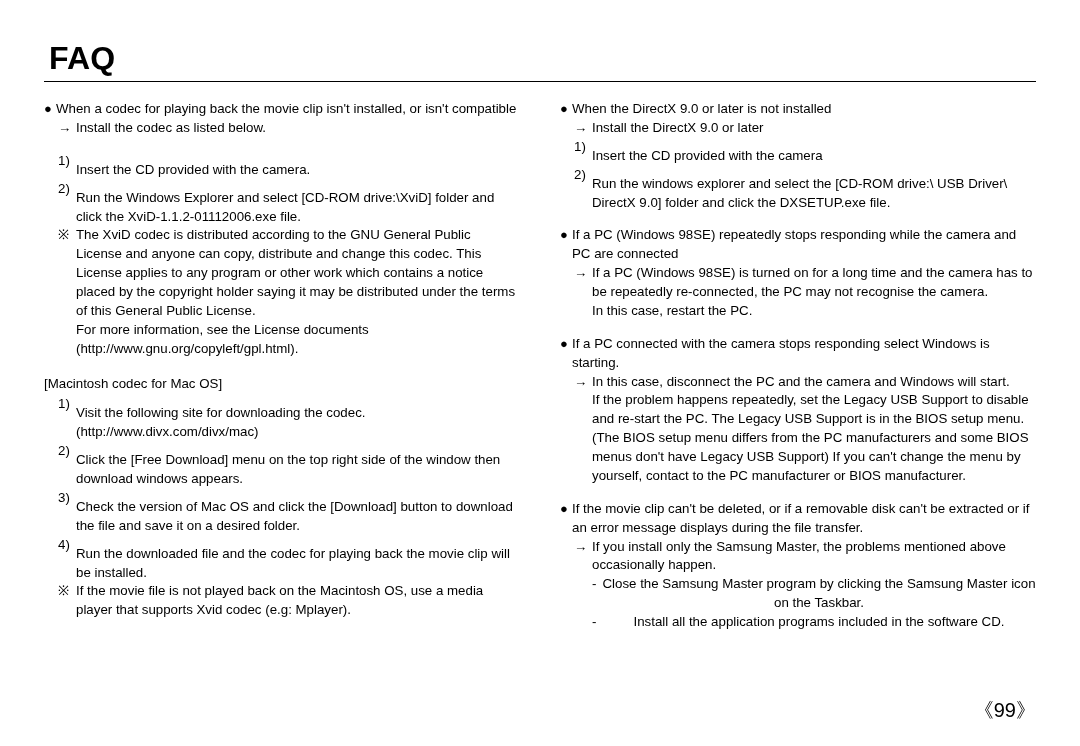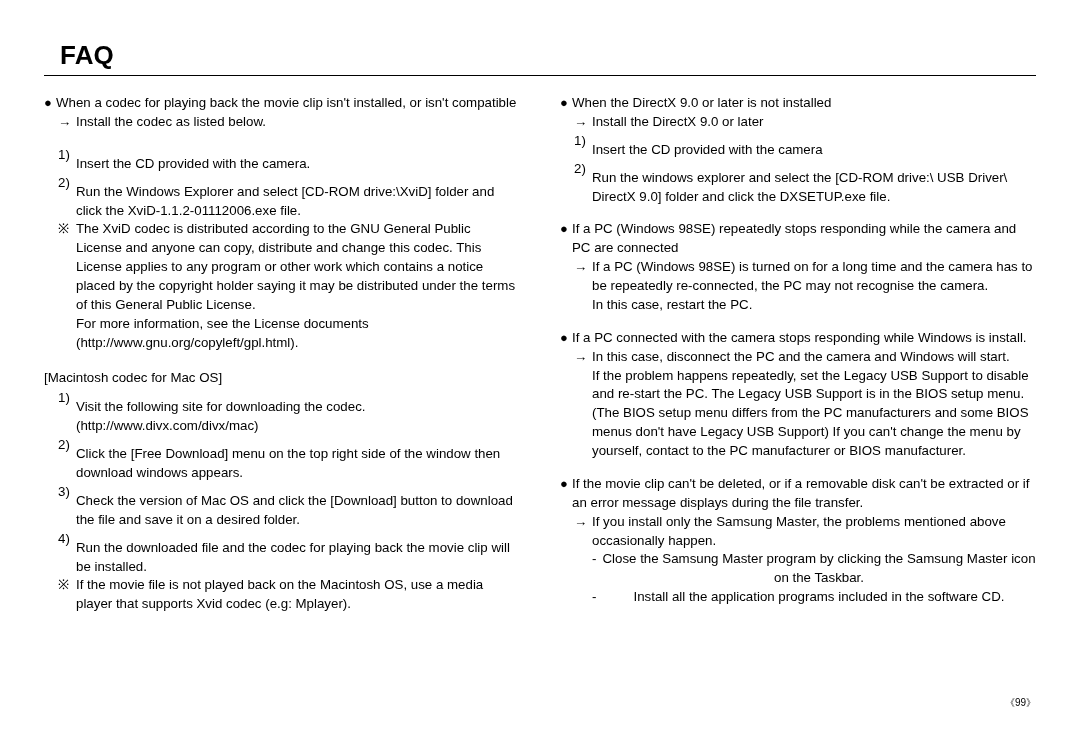--- a/index.html
+++ b/index.html
@@ -13,22 +13,22 @@
     overflow: hidden;
   }
   .page {
     padding: 40px 44px 20px 44px;
     box-sizing: border-box;
     height: 100%;
     position: relative;
   }
   h1.title {
     font-weight: bold;
-    font-size: 26px;
-    margin: 0 0 4px 16px;
+    font-size: 32px;
+    margin: 0 0 4px 5px;
     letter-spacing: 0.2px;
   }
   .rule {
     border: none;
     border-top: 1px solid #000;
     margin: 2px 0 16px 0;
   }
   .columns {
     display: flex;
     gap: 40px;
@@ -103,22 +103,22 @@
   }
   .sub-dash .d {
     flex: 0 0 10px;
     width:10px;
   }
   .sub-dash .txt { flex:1;text-align:center; }
 
   .pagenum {
     position: absolute;
     right: 44px;
-    bottom: 36px;
-    font-size: 10px;
+    bottom: 22px;
+    font-size: 20px;
   }
 
   .block { margin-bottom: 14px; }
 </style>
 </head>
 <body>
 
 <div class="page">
   <h1 class="title">FAQ</h1>
   <hr class="rule">
@@ -215,21 +215,21 @@
         <div class="arrow-line">
           <span class="arw">→</span>
           <span class="txt">If a PC (Windows 98SE) is turned on for a long time and the camera has to be repeatedly re-connected, the PC may not recognise the camera.</span>
         </div>
         <div class="sub-indent">In this case, restart the PC.</div>
       </div>
 
       <div class="block">
         <div class="bullet-line">
           <span class="dot">●</span>
-          <span class="txt">If a PC connected with the camera stops responding while Windows is install.</span>
+          <span class="txt">If a PC connected with the camera stops responding select Windows is starting.</span>
         </div>
         <div class="arrow-line">
           <span class="arw">→</span>
           <span class="txt">In this case, disconnect the PC and the camera and Windows will start.</span>
         </div>
         <div class="sub-indent">If the problem happens repeatedly, set the Legacy USB Support to disable and re-start the PC. The Legacy USB Support is in the BIOS setup menu. (The BIOS setup menu differs from the PC manufacturers and some BIOS menus don't have Legacy USB Support) If you can't change the menu by yourself, contact to the PC manufacturer or BIOS manufacturer.</div>
       </div>
 
       <div class="block">
         <div class="bullet-line">

